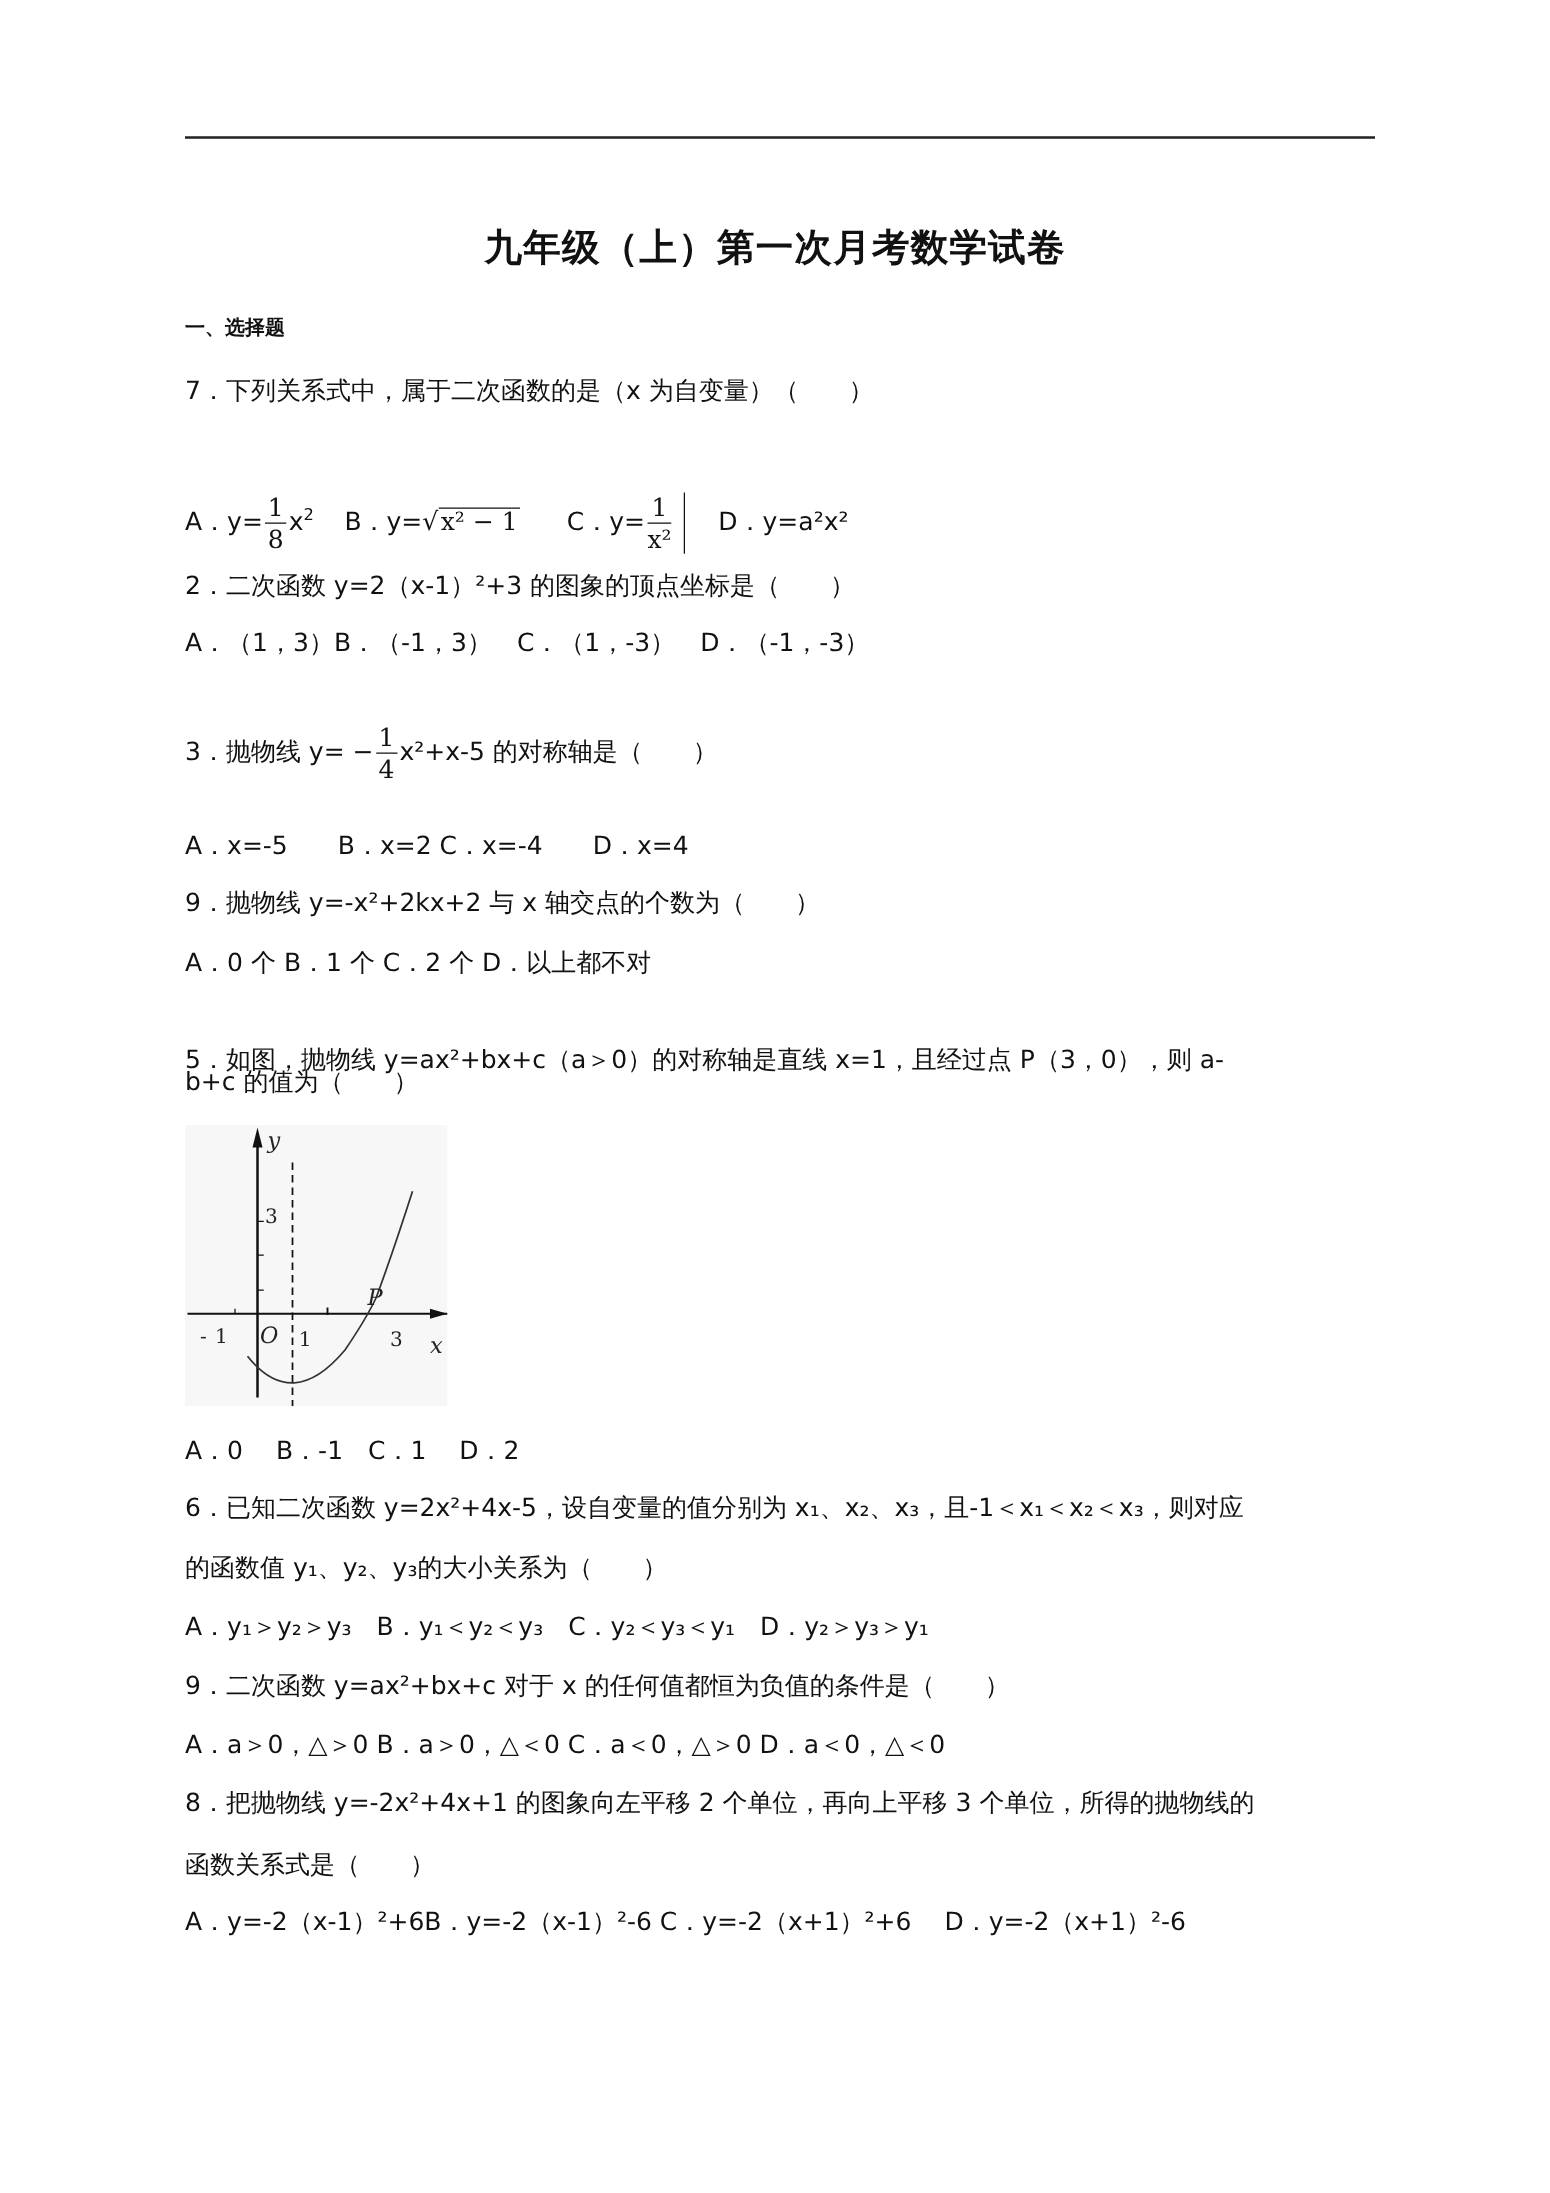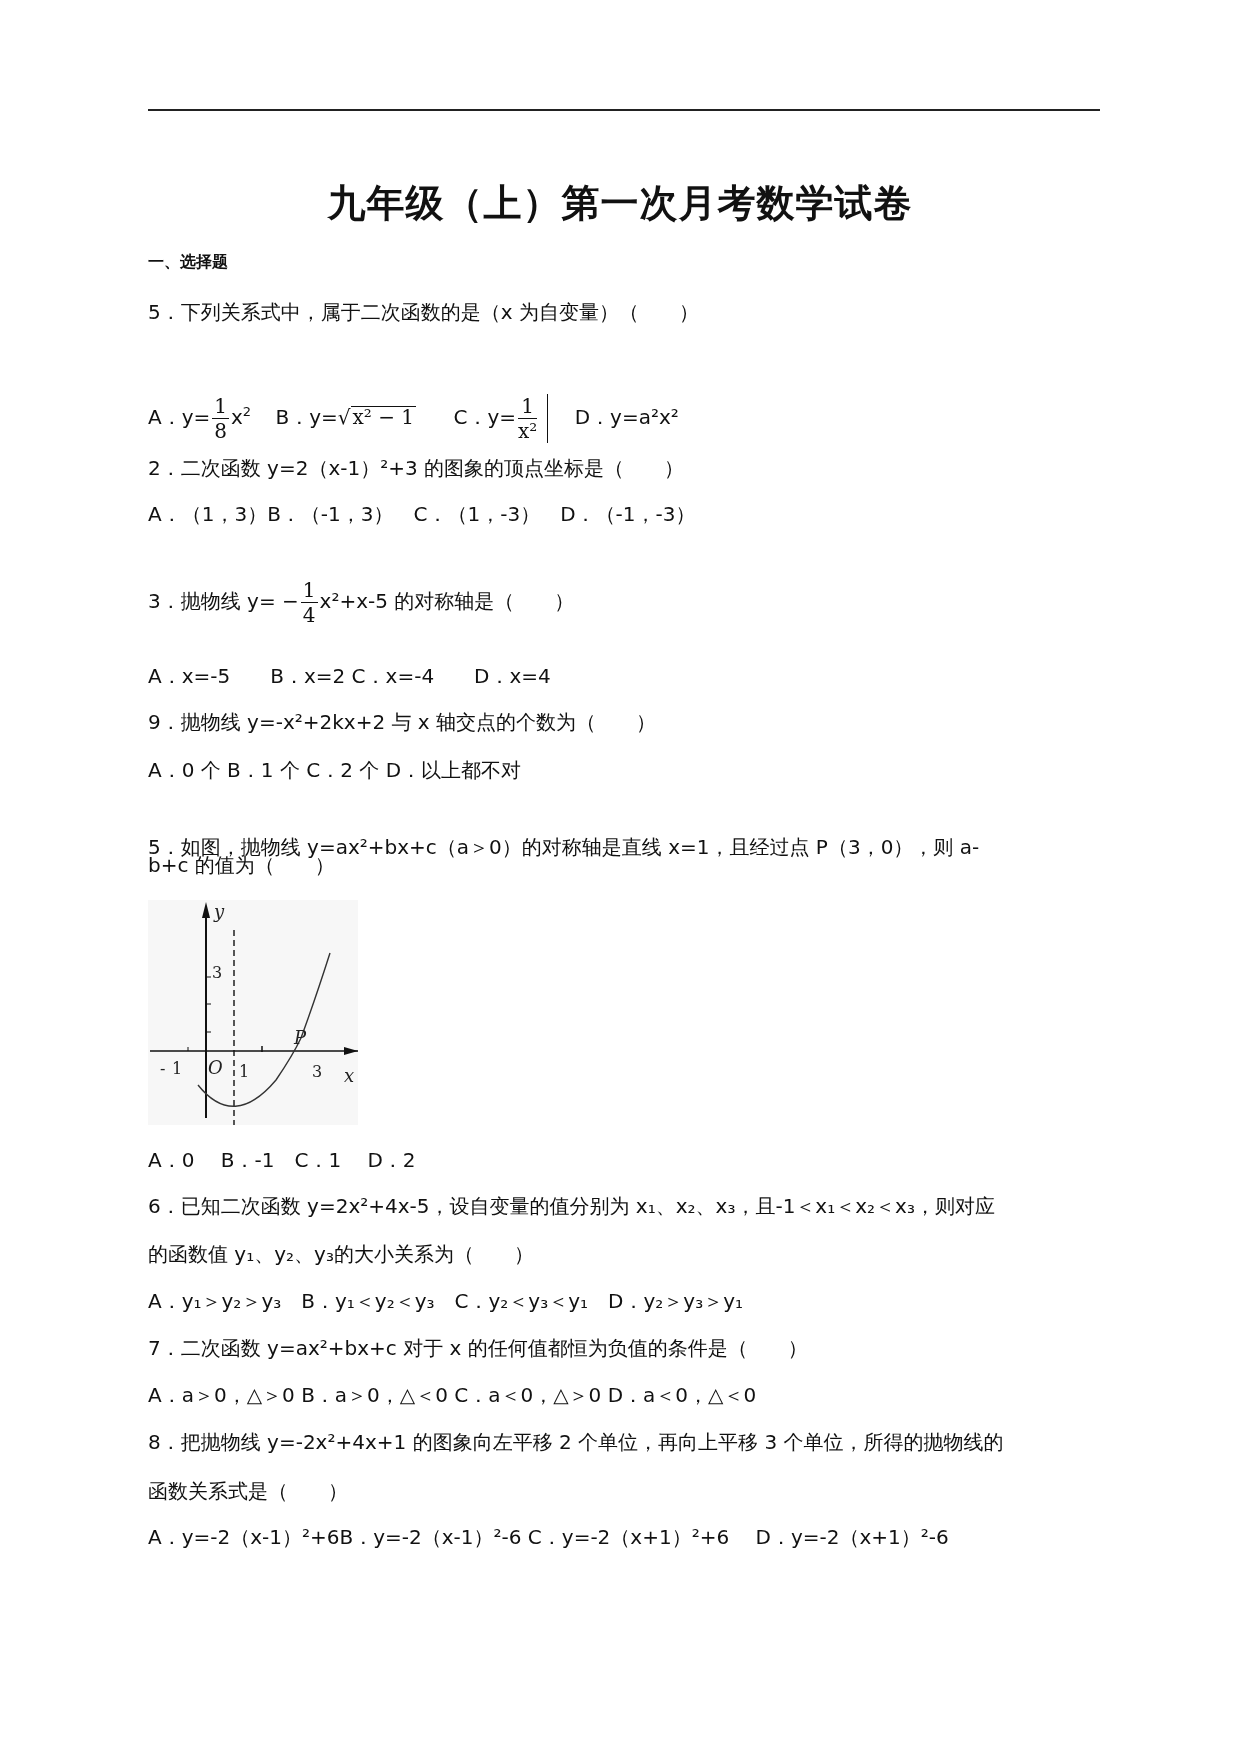--- a/index.html
+++ b/index.html
@@ -1,38 +1,38 @@
 <!DOCTYPE html>
 <html><head>
 <meta charset="utf-8">
 <style>
   html, body { margin: 0; padding: 0; background: #ffffff; }
   body { width: 1240px; height: 1754px; position: relative; overflow: hidden;
          font-family: "DejaVu Sans", "Liberation Sans", sans-serif; color: #111; }
   .rule { position: absolute; left: 148px; top: 109px; width: 952px; height: 0; border-top: 2px solid #222; }
   .title { position: absolute; left: 0; width: 1240px; top: 178px; text-align: center;
-           font-size: 38px; font-weight: bold; letter-spacing: 1px; }
+           font-size: 30px; font-weight: bold; letter-spacing: 1px; }
   .section { position: absolute; left: 148px; top: 252px; font-size: 16px; font-weight: bold; }
   .line { position: absolute; left: 148px; font-size: 20px; white-space: nowrap; line-height: 1; }
   sup { font-size: 13px; vertical-align: 8px; line-height: 0; }
   .frac { display: inline-block; vertical-align: middle; text-align: center; font-family: "DejaVu Serif", serif; margin: 0 2px; }
   .frac .n { display: block; padding: 0 2px; border-bottom: 1.5px solid #111; font-size: 20px; line-height: 24px; }
   .frac .d { display: block; font-size: 20px; line-height: 24px; }
   .sqrt { display: inline-block; font-family: "DejaVu Serif", serif; margin-top: 40px; }
   .sqrt .rad { display: inline-block; border-top: 1.5px solid #111; padding: 0 2px; }
   .fig { position: absolute; left: 148px; top: 900px; width: 210px; height: 225px; }
 </style>
 </head>
 <body>
 
 <div class="rule"></div>
 <div class="title">九年级（上）第一次月考数学试卷</div>
 <div class="section">一、选择题</div>
 
-<div class="line" style="top:302px">5．下列关系式中，属于二次函数的是（x 为自变量）（　　）</div>
+<div class="line" style="top:302px">7．下列关系式中，属于二次函数的是（x 为自变量）（　　）</div>
 <div class="line" style="top:366px">
   <span><span>A．y=</span><span class="frac"><span class="n">1</span><span class="d">8</span></span>x<sup>2</sup></span>
   <span style="margin-left:18px"><span>B．y=</span><span class="sqrt">√<span class="rad">x² − 1</span></span></span>
   <span style="margin-left:31px"><span>C．y=</span><span class="frac" style="border-right:1.5px solid #111;padding-right:10px"><span class="n">1</span><span class="d">x²</span></span></span>
   <span style="margin-left:18px">D．y=a²x²</span>
 </div>
 
 <div class="line" style="top:458px">2．二次函数 y=2（x-1）²+3 的图象的顶点坐标是（　　）</div>
 <div class="line" style="top:504px">A．（1，3）B．（-1，3）　C．（1，-3）　D．（-1，-3）</div>
 
@@ -76,18 +76,18 @@
   <text x="164" y="177" font-family="DejaVu Serif, serif" font-size="16" fill="#222">3</text>
   <text x="196" y="182" font-family="DejaVu Serif, serif" font-style="italic" font-size="18" fill="#222">x</text>
 </svg>
 
 <div class="line" style="top:1150px">A．0　 B．-1　C．1　 D．2</div>
 
 <div class="line" style="top:1196px">6．已知二次函数 y=2x²+4x-5，设自变量的值分别为 x₁、x₂、x₃，且-1＜x₁＜x₂＜x₃，则对应</div>
 <div class="line" style="top:1244px">的函数值 y₁、y₂、y₃的大小关系为（　　）</div>
 <div class="line" style="top:1291px">A．y₁＞y₂＞y₃　B．y₁＜y₂＜y₃　C．y₂＜y₃＜y₁　D．y₂＞y₃＞y₁</div>
 
-<div class="line" style="top:1338px">7．二次函数 y=ax²+bx+c 对于 x 的任何值都恒为负值的条件是（　　）</div>
+<div class="line" style="top:1338px">9．二次函数 y=ax²+bx+c 对于 x 的任何值都恒为负值的条件是（　　）</div>
 <div class="line" style="top:1385px">A．a＞0，△＞0 B．a＞0，△＜0 C．a＜0，△＞0 D．a＜0，△＜0</div>
 
 <div class="line" style="top:1432px">8．把抛物线 y=-2x²+4x+1 的图象向左平移 2 个单位，再向上平移 3 个单位，所得的抛物线的</div>
 <div class="line" style="top:1481px">函数关系式是（　　）</div>
 <div class="line" style="top:1527px">A．y=-2（x-1）²+6B．y=-2（x-1）²-6 C．y=-2（x+1）²+6　 D．y=-2（x+1）²-6</div>
 
 </body></html>

